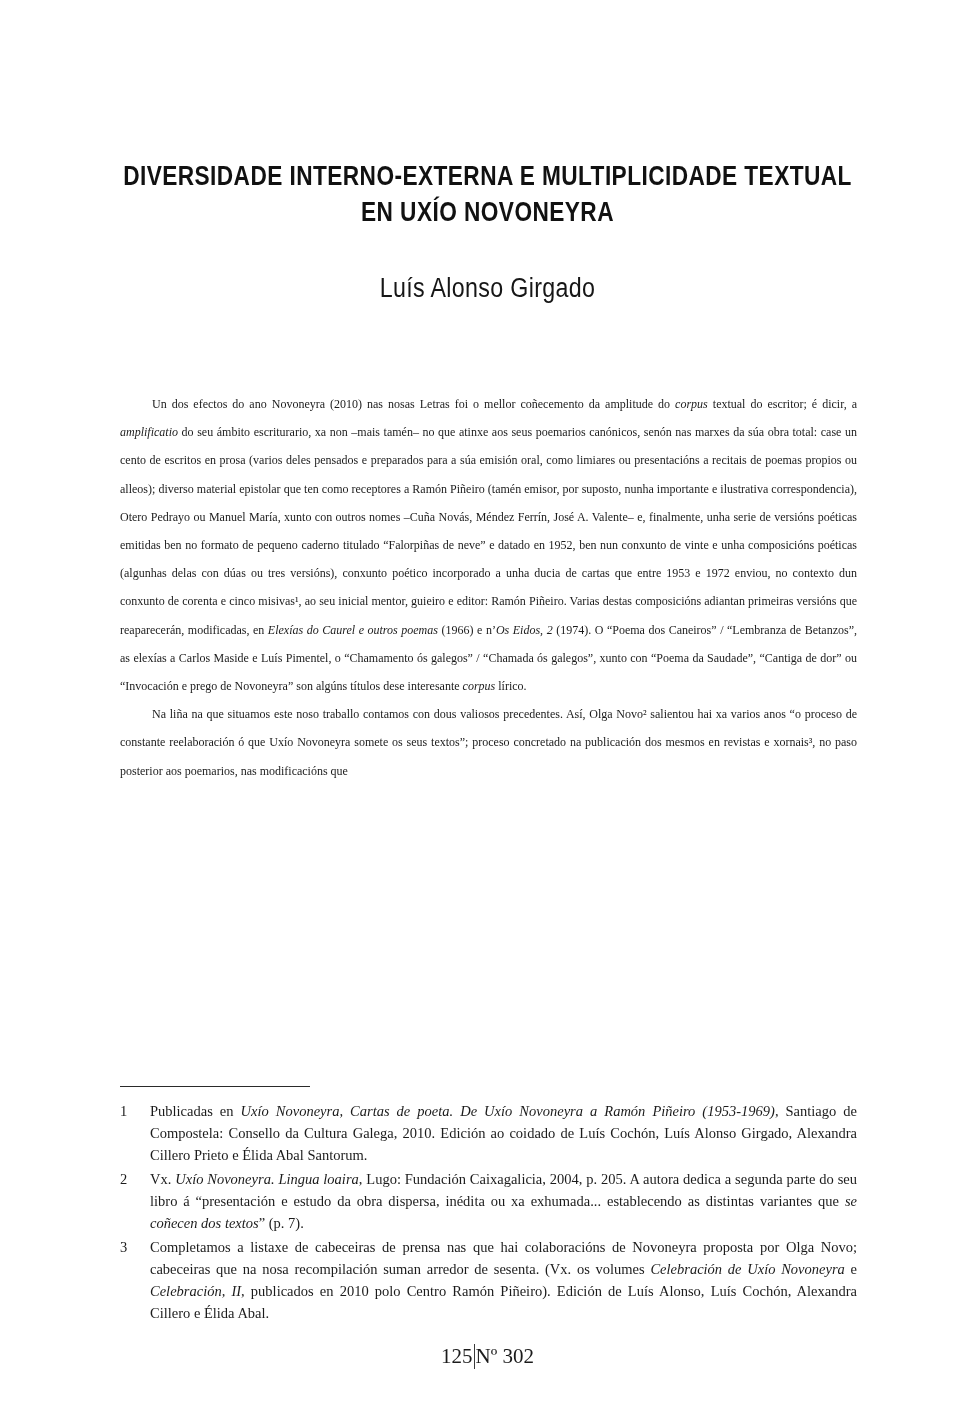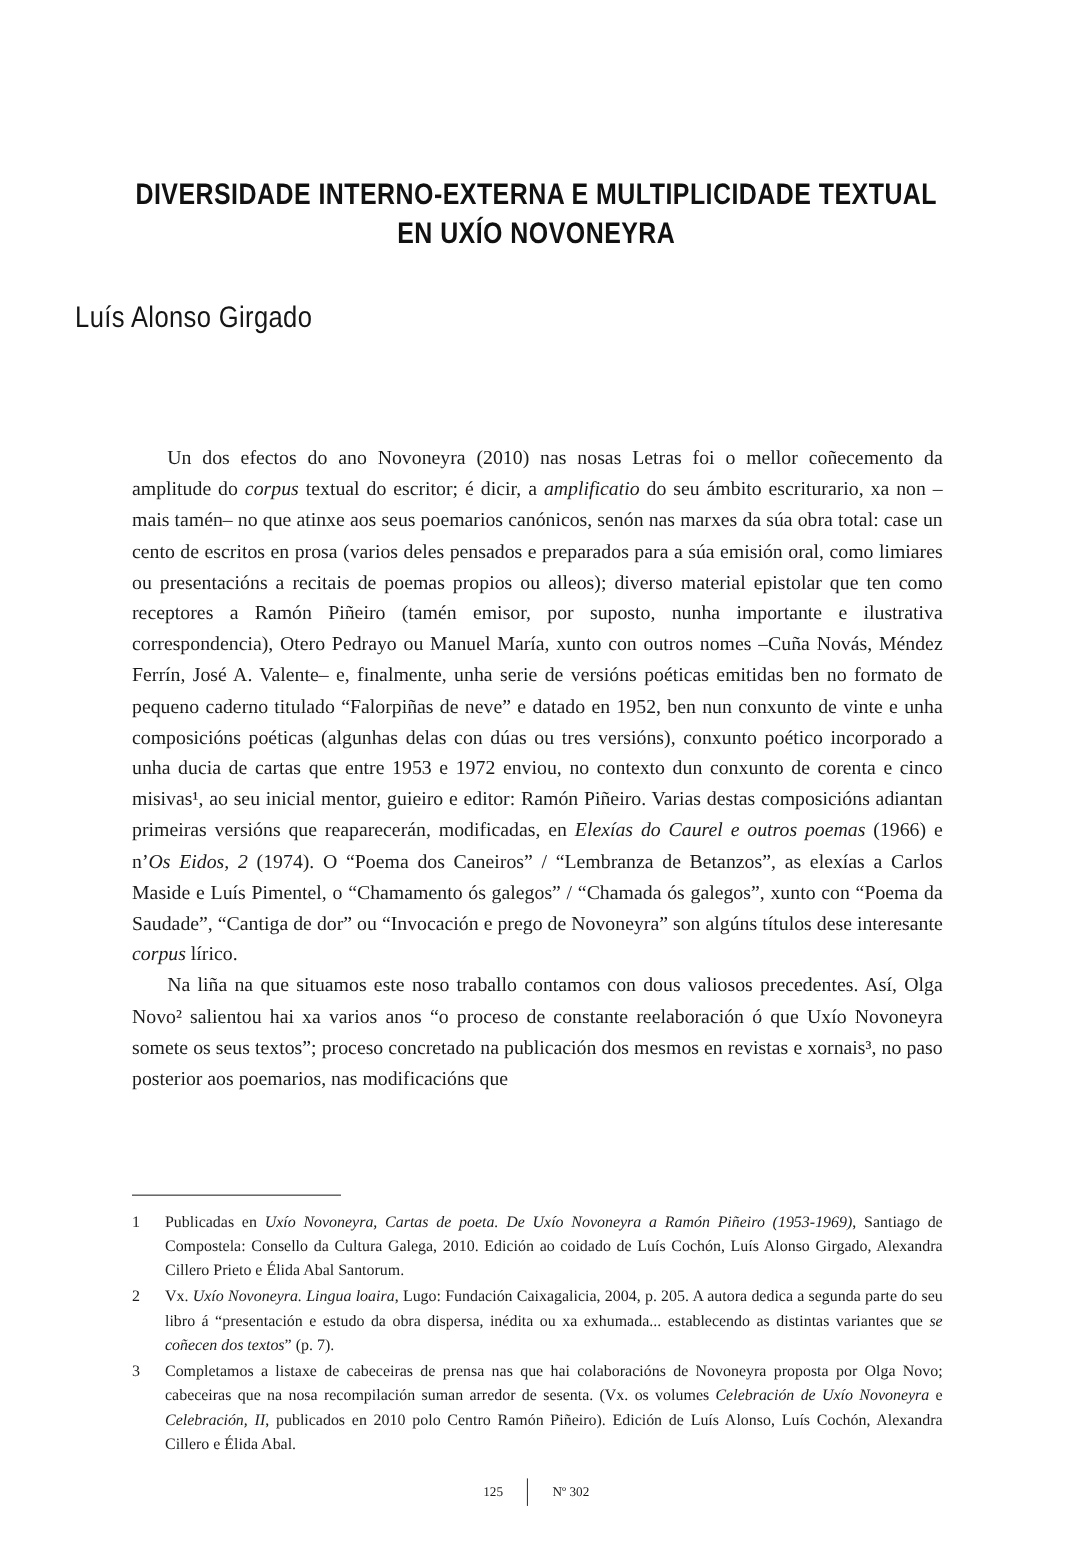--- a/index.html
+++ b/index.html
@@ -32,38 +32,39 @@
     letter-spacing: 0.5px;
     color: #111;
   }
   .title-line { display: block; }
   
   .author-block {
     position: absolute;
     top: 256px;
     left: 0;
     right: 0;
+    text-align: center;
   }
   .author-inner {
     transform: scaleX(0.86);
     transform-origin: 50% 50%;
     font-family: "Liberation Sans", sans-serif;
     font-weight: 400;
     font-size: 27px;
     line-height: 32px;
     letter-spacing: 0.4px;
     color: #161616;
   }
   
   .body-block {
     position: absolute;
-    top: 386px;
+    top: 374px;
     left: 120px;
     width: 737px;
-    font-size: 18px;
+    font-size: 12px;
     line-height: 28.2px;
   }
   .body-block p {
     margin: 0;
     text-indent: 32px;
     text-align: justify;
   }
   .it { font-style: italic; }
   
   .notes-block {
@@ -94,22 +95,22 @@
   }
   
   .page-footer {
     position: absolute;
     top: 1328px;
     left: 0;
     right: 0;
     display: flex;
     align-items: center;
     justify-content: center;
-    gap: 22px;
-    font-size: 12px;
+    gap: 1px;
+    font-size: 21px;
     color: #1b1b1b;
   }
   .footer-divider {
     width: 1px;
     height: 25px;
     background: #3a3a3a;
   }
 </style>
 </head>
 <body>

